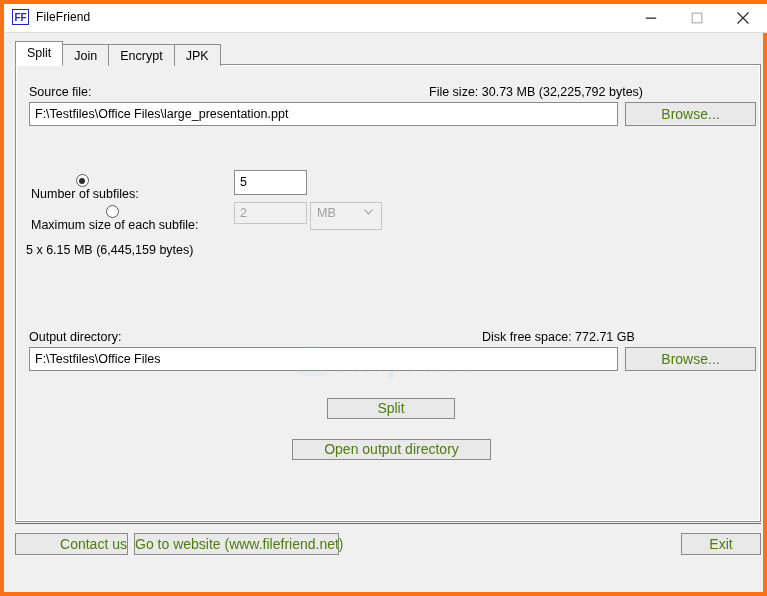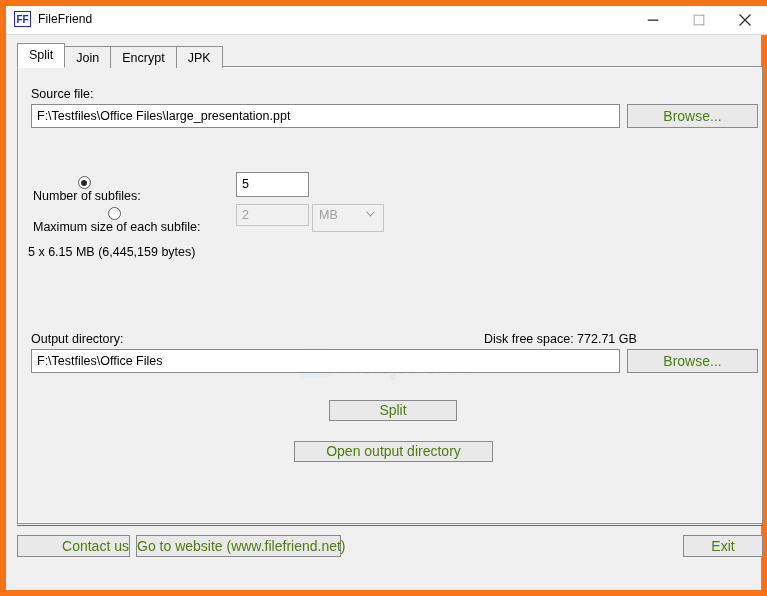--- a/index.html
+++ b/index.html
@@ -14,21 +14,21 @@
     font-size: 12px;
     color: #000;
     overflow: hidden;
   }
   .window {
     position: absolute;
     left: 0; top: 0;
     width: 767px;
     height: 596px;
     background: #f0f0f0;
-    border: 6px solid #f97316;
+    border: 4px solid #f97316;
     box-sizing: border-box;
   }
 
   
   .titlebar {
     position: absolute;
     left: 0; top: 0;
     width: 765px;
     height: 29px;
     background: #ffffff;
@@ -285,20 +285,21 @@
     <div class="tab active">Split</div>
     <div class="tab">Join</div>
     <div class="tab">Encrypt</div>
     <div class="tab">JPK</div>
   </div>
 
   <div class="panel">
     <div class="panel-inner">
 
       <div class="lbl" style="left:12px; top:19px;">Source file:</div>
+      <div class="lbl" style="left:412px; top:19px;">File size: 30.73 MB (32,225,792 bytes)</div>
 
       <div class="textbox" style="left:12px; top:36px; width:589px;">F:\Testfiles\Office Files\large_presentation.ppt</div>
       <div class="button" style="left:608px; top:36px; width:131px; height:24px; line-height:22px;">Browse...</div>
 
       <div class="radio-row" style="left:9px; top:108px;">
         <div class="radio checked"></div>
         <div class="radio-label">Number of subfiles:</div>
       </div>
       <div class="textbox" style="left:217px; top:104px; width:73px; height:25px; line-height:23px;">5</div>
 

